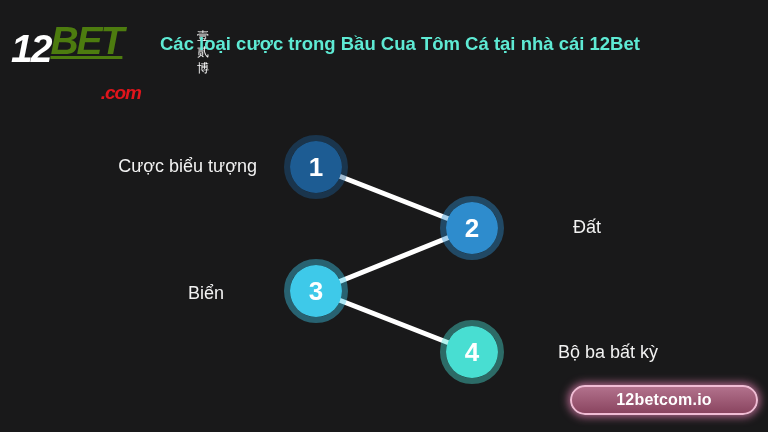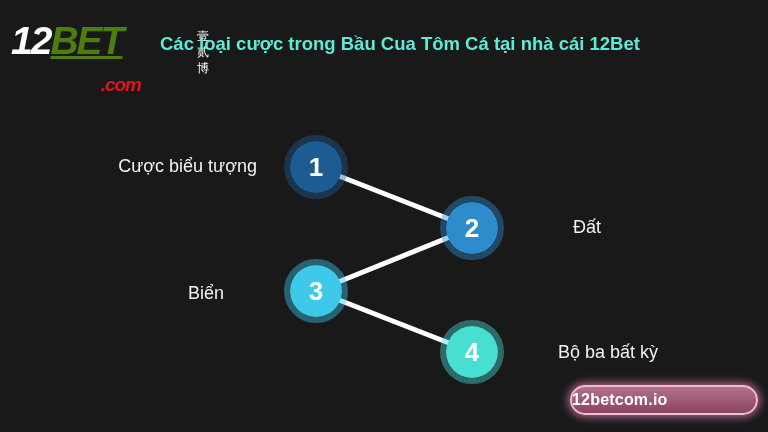--- a/index.html
+++ b/index.html
@@ -7,21 +7,21 @@
     position:relative; width:768px; height:432px; overflow:hidden;
     background:#19191a;
     font-family:"Liberation Sans", sans-serif;
     color:#f2f2f2;
   }
 
   
   .logo { position:absolute; left:11px; top:24px; width:130px; }
   .logo-row { display:flex; align-items:flex-start; line-height:0.85;
               font-style:italic; font-weight:900; font-size:39px; letter-spacing:-2px; }
-  .logo-12  { color:#ffffff; }
+  .logo-12  { color:#ffffff;margin-top:8px; }
   .logo-bet { color:#4d7c0f;text-decoration:underline; }
   .logo-com { margin-top:18px; text-align:right; color:#e0151c;
               font-style:italic; font-weight:900; font-size:19px; letter-spacing:-1px; line-height:1; }
   .logo-cn  { position:absolute; left:140px; top:4px; width:15px;
               font-size:12px; line-height:1.35; color:#ffffff;
               word-break:break-all; font-style:normal;margin-left:46px; }
   .page-title {
     position:absolute; left:160px; top:33px;
     font-size:18.5px; font-weight:700; color:#5eead4; white-space:nowrap;
   }
@@ -40,21 +40,21 @@
   .lbl-3 { right:544px; top:281px; text-align:right; }
   .lbl-4 { left:558px;  top:340px; }
 
   
   .badge {
     position:absolute; left:570px; top:385px; width:188px; height:30px;
     border-radius:16px;
     background:linear-gradient(#b2718c, #8a4560);
     border:2px solid #f0bcd4;
     box-shadow:0 0 9px 2px rgba(228,128,178,0.75);
-    display:flex; align-items:center; justify-content:flex-start;
+    display:flex; align-items:center; justify-content:center;
     box-sizing:border-box;
   }
   .badge span { font-size:16px; font-weight:700; color:#ffffff; letter-spacing:0.2px; }
 </style>
 </head>
 <body>
 
 <div class="stage">
 
   <div class="logo">

